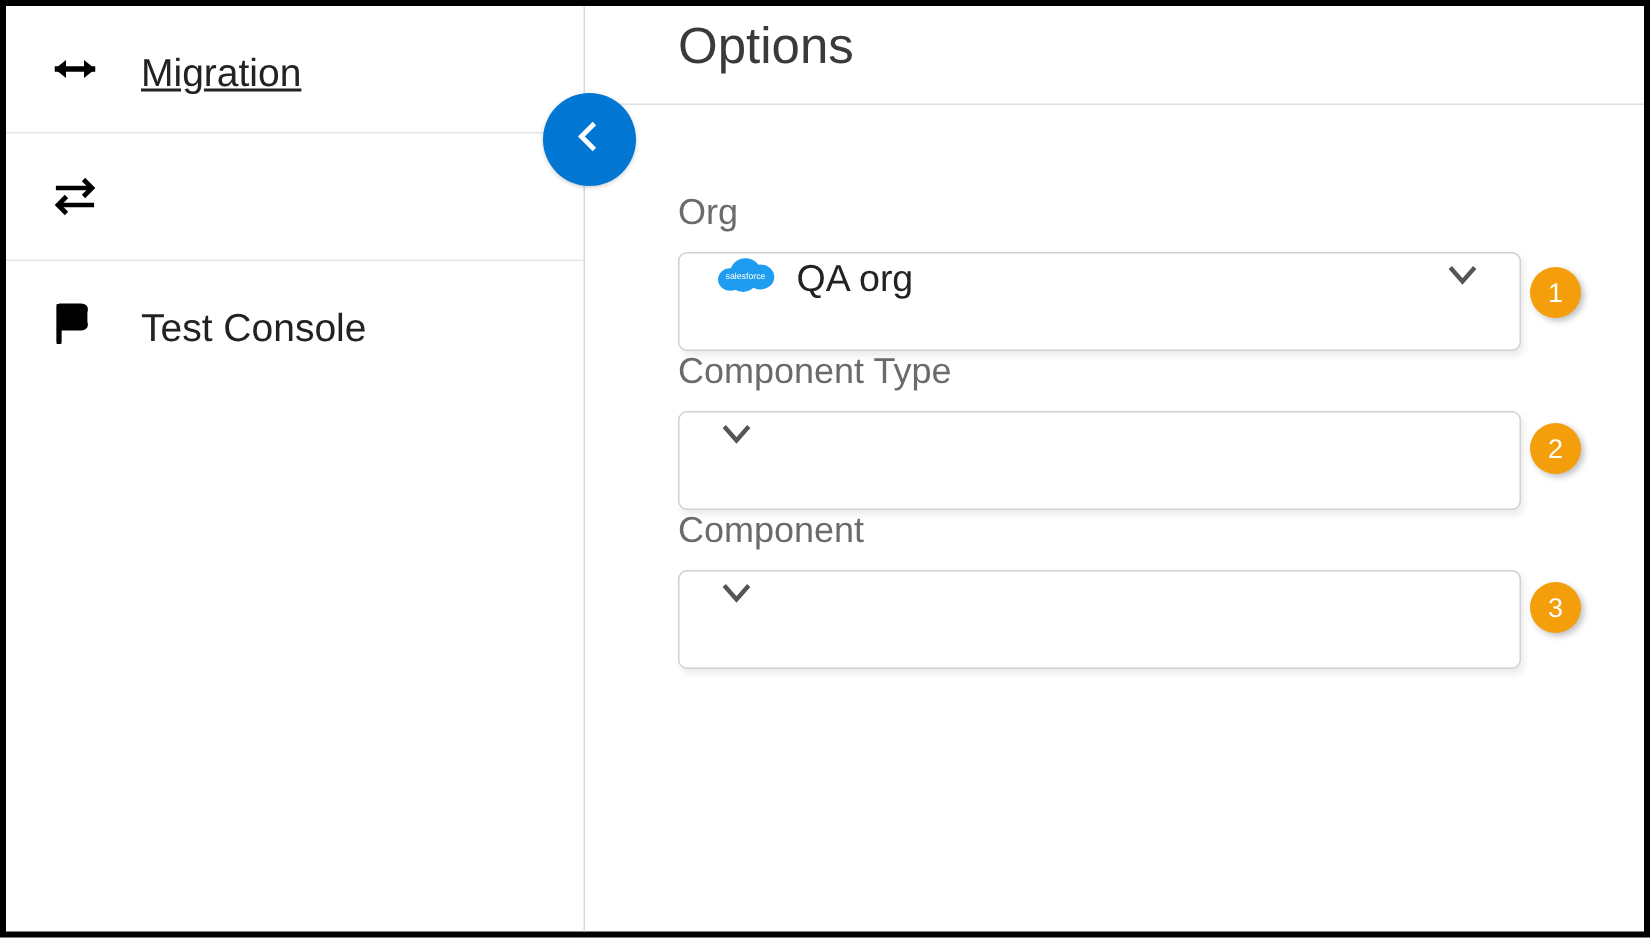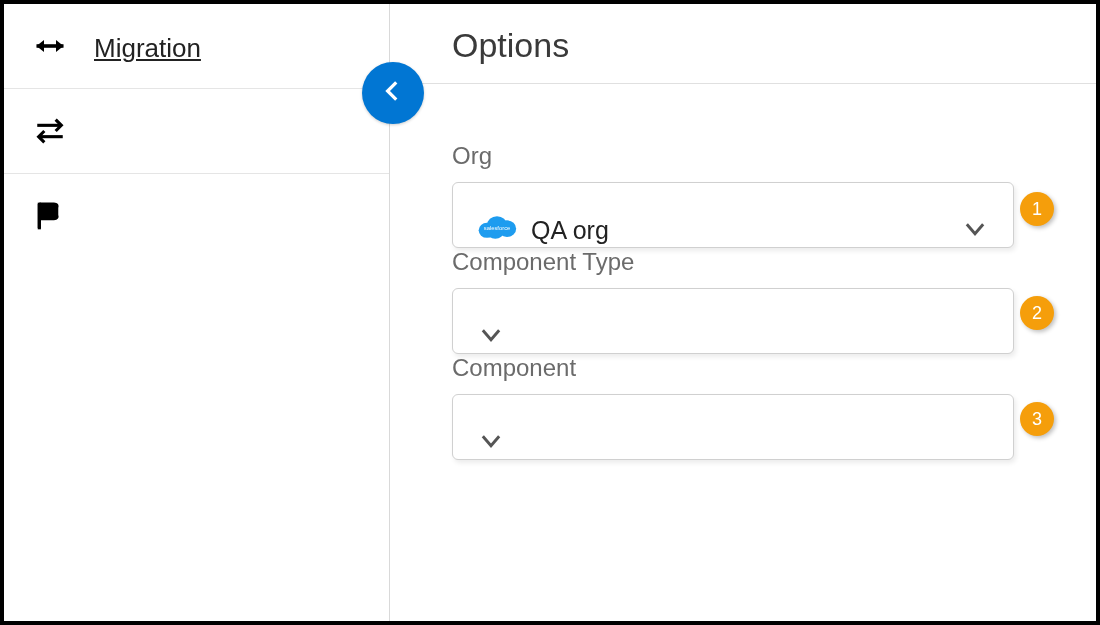--- a/index.html
+++ b/index.html
@@ -41,34 +41,34 @@
     display: flex;
     align-items: center;
     justify-content: center;
     color: #fff;
     cursor: pointer;
     box-shadow: 0 1px 3px rgba(0,0,0,.2);
     z-index: 5;
   }
   .main {
     flex: 1;
-    padding: 22px 44px 0 62px;
+    padding: 8px 44px 0 62px;
     position: relative;
   }
   .page-title { font-size: 34px; font-weight: 400; color:#3a3a3a; margin-bottom: 18px; }
   .title-divider { height:1px; background:#e0e0e0; margin-left:-62px; margin-right:-44px; margin-bottom: 58px;}
   .field-group { position: relative; }
   .field-label { font-size: 24px; color:#6b6b6b; margin-bottom: 12px; }
   .dropdown {
     width: 562px;
     height: 66px;
     border: 1px solid #d0d0d0;
     border-radius: 6px;
     display: flex;
-    align-items: flex-end;
+    align-items: flex-start;
     justify-content: space-between;
     padding: 0 24px;
     cursor: pointer;
     box-shadow: 2px 3px 5px rgba(0,0,0,.08);
     background:#fff;
   }
   .dropdown .value { font-size: 25px; color:#222; display:flex; align-items:center; gap:14px; }
   .sf-cloud {
     width: 40px; height: 28px;
   }
@@ -121,20 +121,21 @@
       </span>
     </div>
 
     <div class="sidebar-item">
       <span class="icon">
         <svg viewBox="0 0 24 24" width="32" height="32" fill="#000">
           <path d="M4 3 L4 21 M4 3 L15 3 Q18 3 17 6 L17 11 Q18 14 15 14 L4 14" stroke="#000" stroke-width="2.4" fill="#000"></path>
           <line x1="4" y1="2" x2="4" y2="22" stroke="#000" stroke-width="2.4"></line>
         </svg>
       </span>
+      <span class="label">Test Console</span>
     </div>
 
   </nav>
 
   <div class="collapse-btn">
     <span>
       <svg viewBox="0 0 24 24" width="26" height="26" fill="none" stroke="#fff" stroke-width="3">
         <polyline points="15,4 7,12 15,20"></polyline>
       </svg>
     </span>

